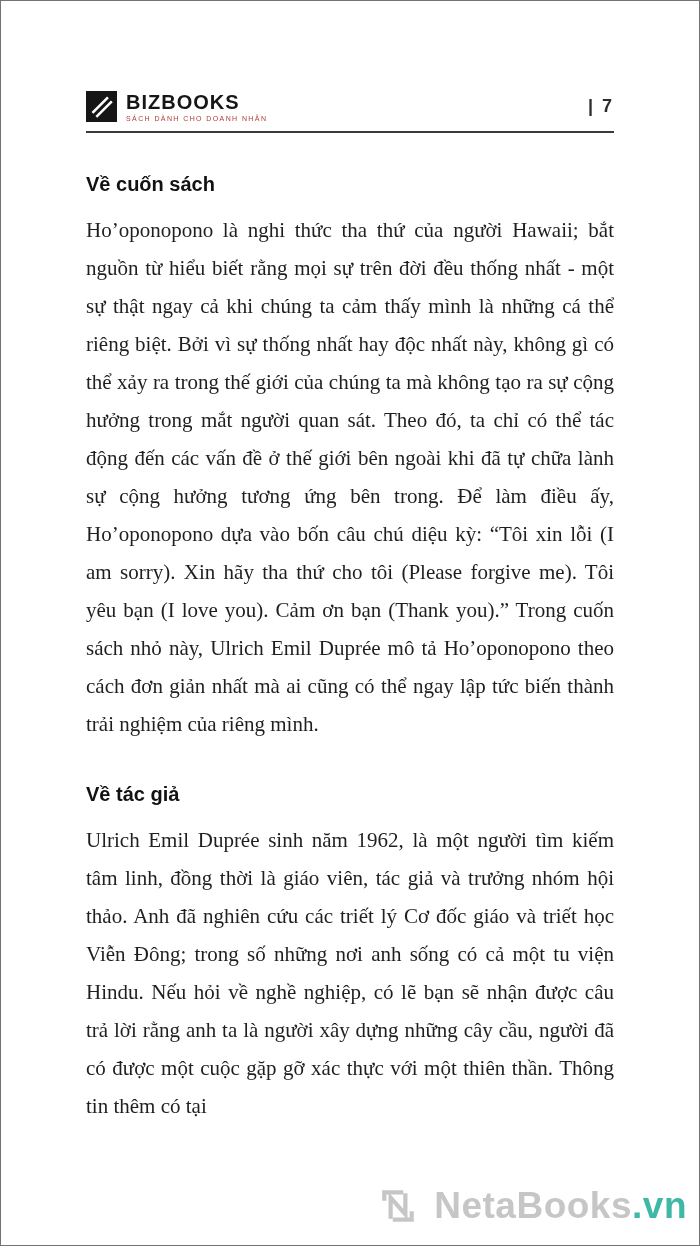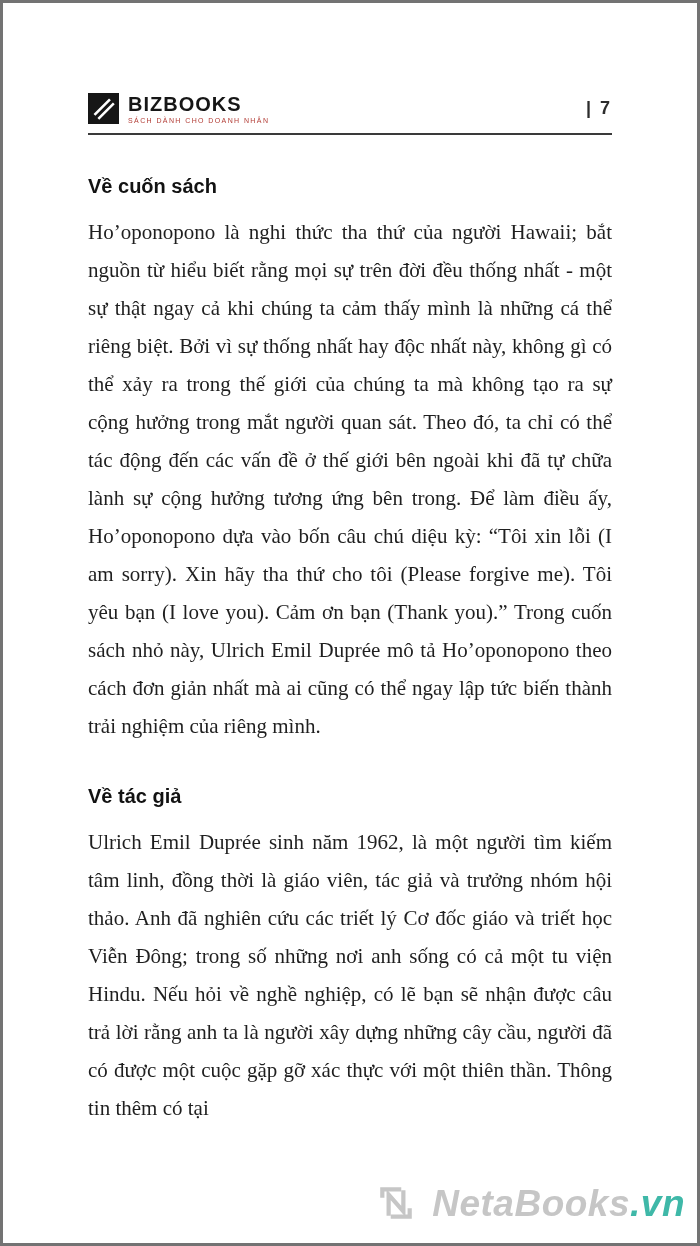--- a/index.html
+++ b/index.html
@@ -9,21 +9,21 @@
     height: 1246px;
     position: relative;
     background: #ffffff;
     font-family: "Liberation Serif", serif;
     color: var(--text_color, #1e1e1e);
     overflow: hidden;
   }
   .scan-frame {
     position: absolute;
     inset: 0;
-    border: 3px solid #737373;
+    border: 1px solid #737373;
     background: #ffffff;
   }
   .content {
     position: absolute;
     left: 85px;
     right: 85px;
     top: 0;
   }
   
   .header {
@@ -93,28 +93,28 @@
   .url-line {
     margin-top: 0;
     text-align: left;
   }
   
   .watermark {
     position: absolute;
     right: 12px;
     bottom: 18px;
     display: flex;
+    align-items: center;
     gap: 16px;
     color: var(--watermark_gray, #c6c6c6);
     font-family: "Liberation Sans", sans-serif;
     font-weight: bold;
     font-size: 37px;
     letter-spacing: 0.5px;
     user-select: none;
-    font-style: italic;
   }
   .wm-icon { display: inline-flex; }
   .wm-vn { color: var(--accent_teal, #3fb8a8); }
 </style>
 </head>
 <body>
 
 <div class="scan-frame">
   <div class="content">
 

